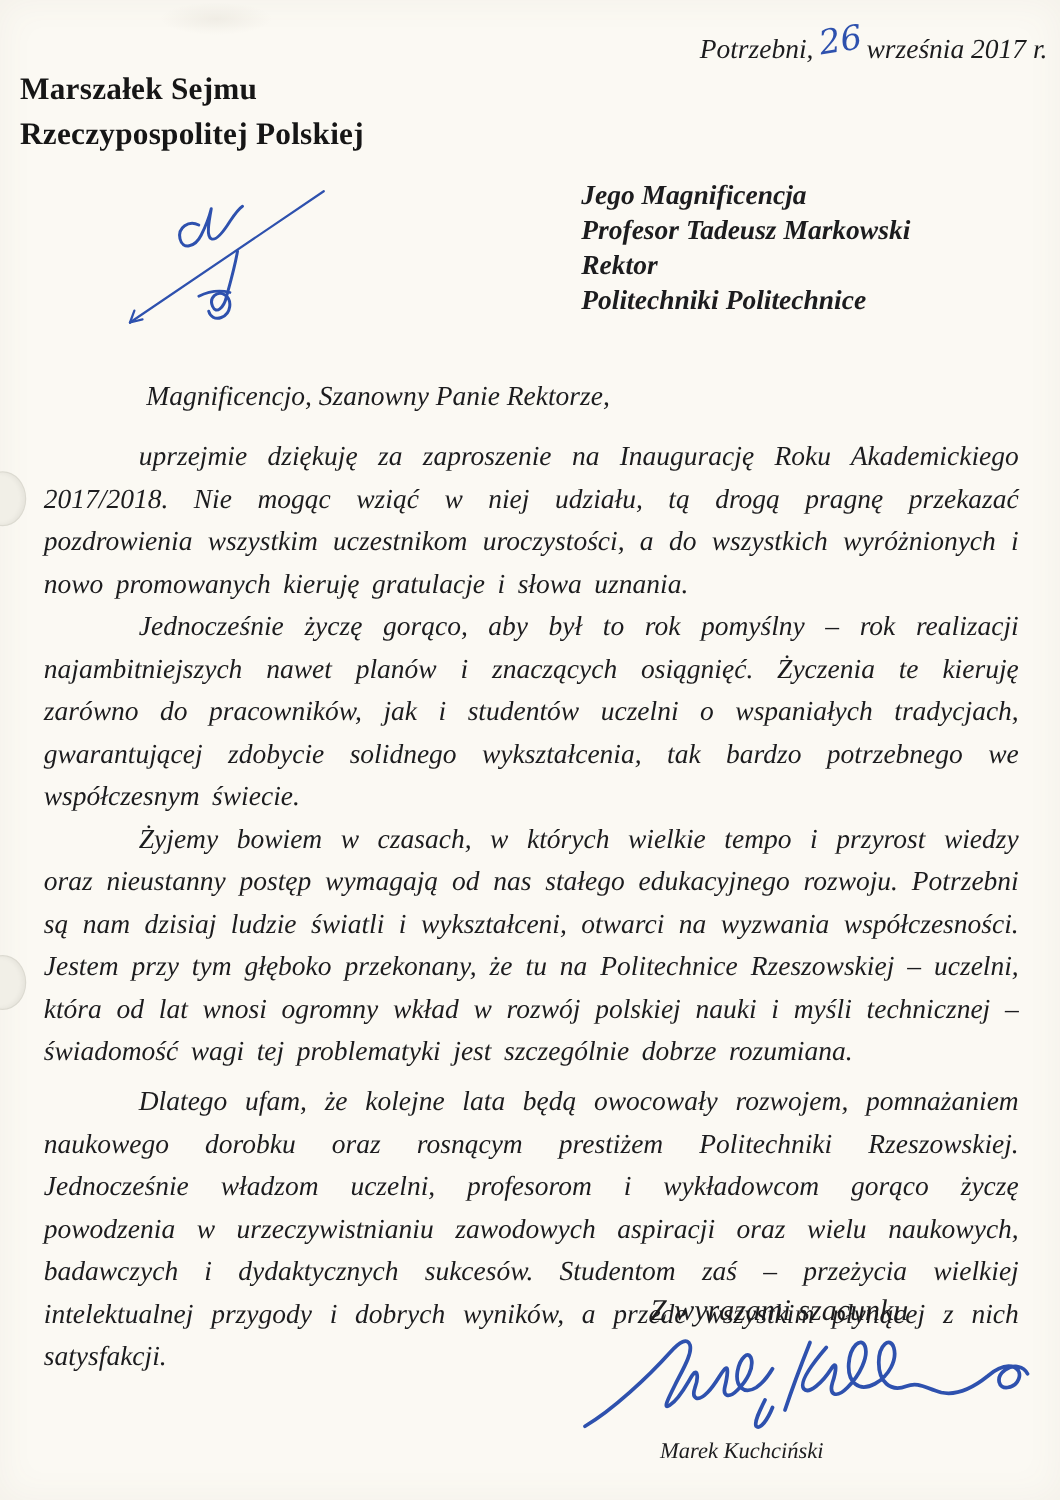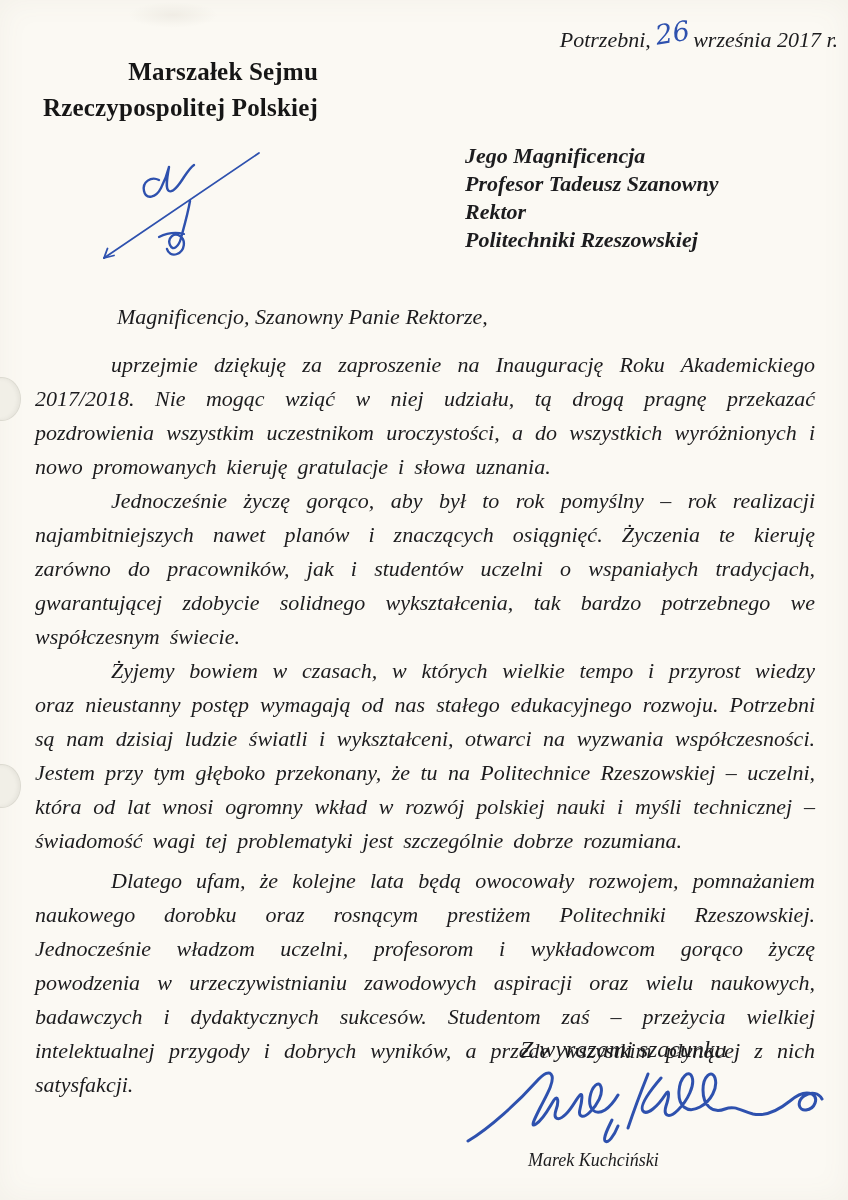--- a/index.html
+++ b/index.html
@@ -13,21 +13,21 @@
     color: #1c1c1e;
     font-family: "Liberation Serif", serif;
     box-shadow: inset 0 0 30px rgba(120,110,90,0.06);
   }
 
   
   .letterhead {
     position: absolute;
     left: 16px; top: 54px;
     width: 302px;
-    text-align: right;
+    text-align: left;
     font-weight: bold;
     font-size: 25px;
     line-height: 36px;
     color: #161616;
     letter-spacing: 0.2px;
   }
 
   
   .date-line {
     position: absolute;
@@ -135,23 +135,23 @@
       <path class="ink-stroke" stroke-width="1.8" d="M 11,113 l 10,-2.5" stroke="#2e51ae"></path>
       <path class="ink-stroke" stroke-width="1.8" d="M 11,113 l 3.5,-9.5" stroke="#2e51ae"></path>
       <path class="ink-stroke" stroke-width="2.4" d="M 66,35 C 58,31 49,37 51,46 C 53,55 63,53 68,43 C 73,33 75,26 76,22 C 74,33 72,44 76,46 C 80,48 86,40 91,32 C 95,26 98,22 101,20" stroke="#2e51ae"></path>
       <path class="ink-stroke" stroke-width="2.4" d="M 97,56 C 95,68 91,82 88,93 C 86,101 80,107 77,100 C 74,93 81,87 87,91 C 93,95 92,106 84,109 C 79,111 75,108 74,104" stroke="#2e51ae"></path>
       <path class="ink-stroke" stroke-width="2.2" d="M 66,92 C 74,88 83,87 91,89" stroke="#2e51ae"></path>
     </g>
   </svg>
 
   <div class="addressee">
     <div>Jego Magnificencja</div>
-    <div>Profesor Tadeusz Szanowny</div>
+    <div>Profesor Tadeusz Markowski</div>
     <div>Rektor</div>
-    <div>Politechniki Rzeszowskiej</div>
+    <div>Politechniki Politechnice</div>
   </div>
 
   <div class="body-block">
     <p class="salutation">Magnificencjo, Szanowny Panie Rektorze,</p>
     <p class="para">uprzejmie dziękuję za zaproszenie na Inaugurację Roku Akademickiego 2017/2018. Nie mogąc wziąć w niej udziału, tą drogą pragnę przekazać pozdrowienia wszystkim uczestnikom uroczystości, a do wszystkich wyróżnionych i nowo promowanych kieruję gratulacje i słowa uznania.</p>
     <p class="para">Jednocześnie życzę gorąco, aby był to rok pomyślny – rok realizacji najambitniejszych nawet planów i znaczących osiągnięć. Życzenia te kieruję zarówno do pracowników, jak i studentów uczelni o wspaniałych tradycjach, gwarantującej zdobycie solidnego wykształcenia, tak bardzo potrzebnego we współczesnym świecie.</p>
     <p class="para">Żyjemy bowiem w czasach, w których wielkie tempo i przyrost wiedzy oraz nieustanny postęp wymagają od nas stałego edukacyjnego rozwoju. Potrzebni są nam dzisiaj ludzie światli i wykształceni, otwarci na wyzwania współczesności. Jestem przy tym głęboko przekonany, że tu na Politechnice Rzeszowskiej – uczelni, która od lat wnosi ogromny wkład w rozwój polskiej nauki i myśli technicznej – świadomość wagi tej problematyki jest szczególnie dobrze rozumiana.</p>
     <p class="para para-extra">Dlatego ufam, że kolejne lata będą owocowały rozwojem, pomnażaniem naukowego dorobku oraz rosnącym prestiżem Politechniki Rzeszowskiej. Jednocześnie władzom uczelni, profesorom i wykładowcom gorąco życzę powodzenia w urzeczywistnianiu zawodowych aspiracji oraz wielu naukowych, badawczych i dydaktycznych sukcesów. Studentom zaś – przeżycia wielkiej intelektualnej przygody i dobrych wyników, a przede wszystkim płynącej z nich satysfakcji.</p>
   </div>
 

